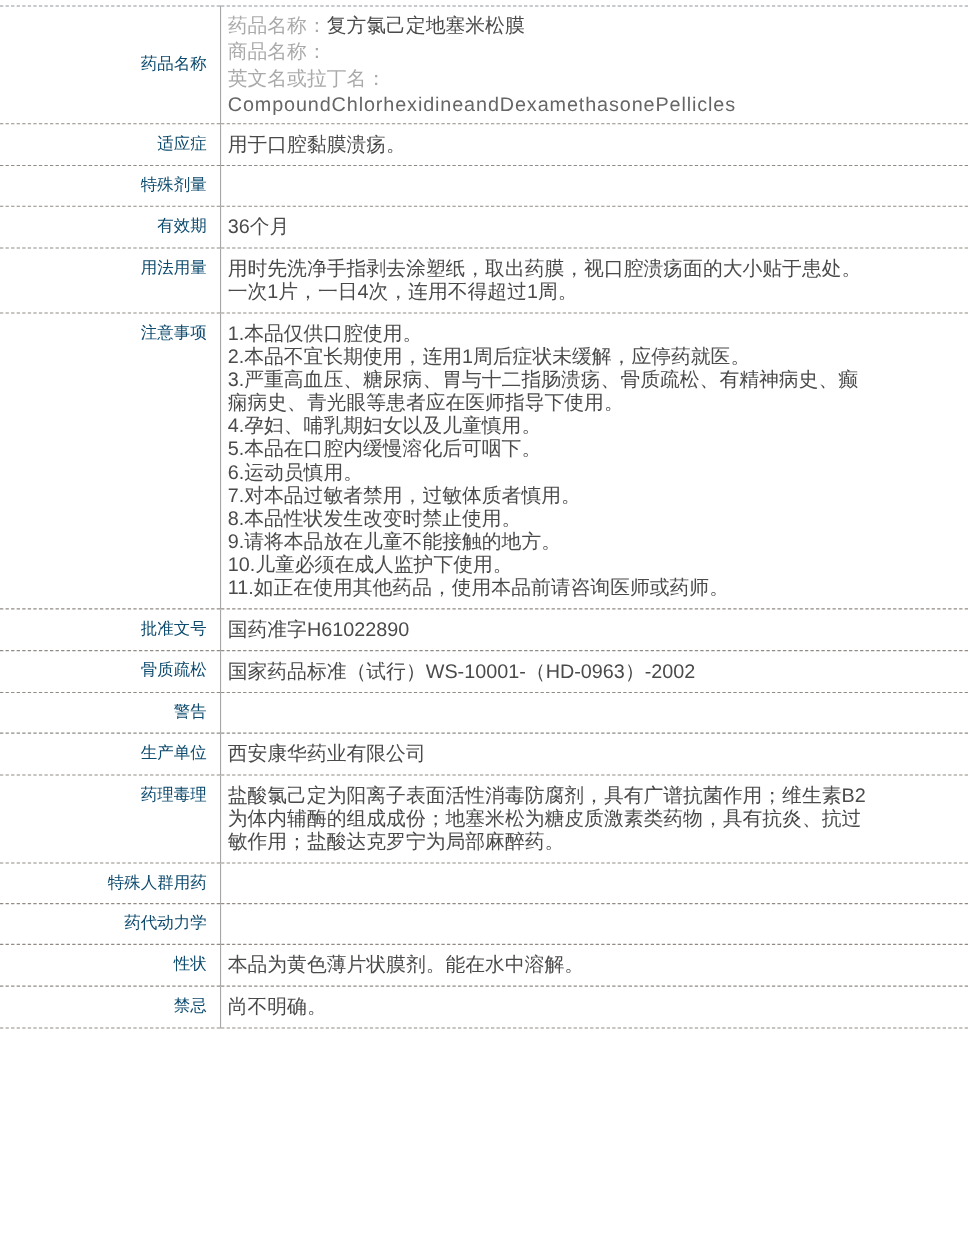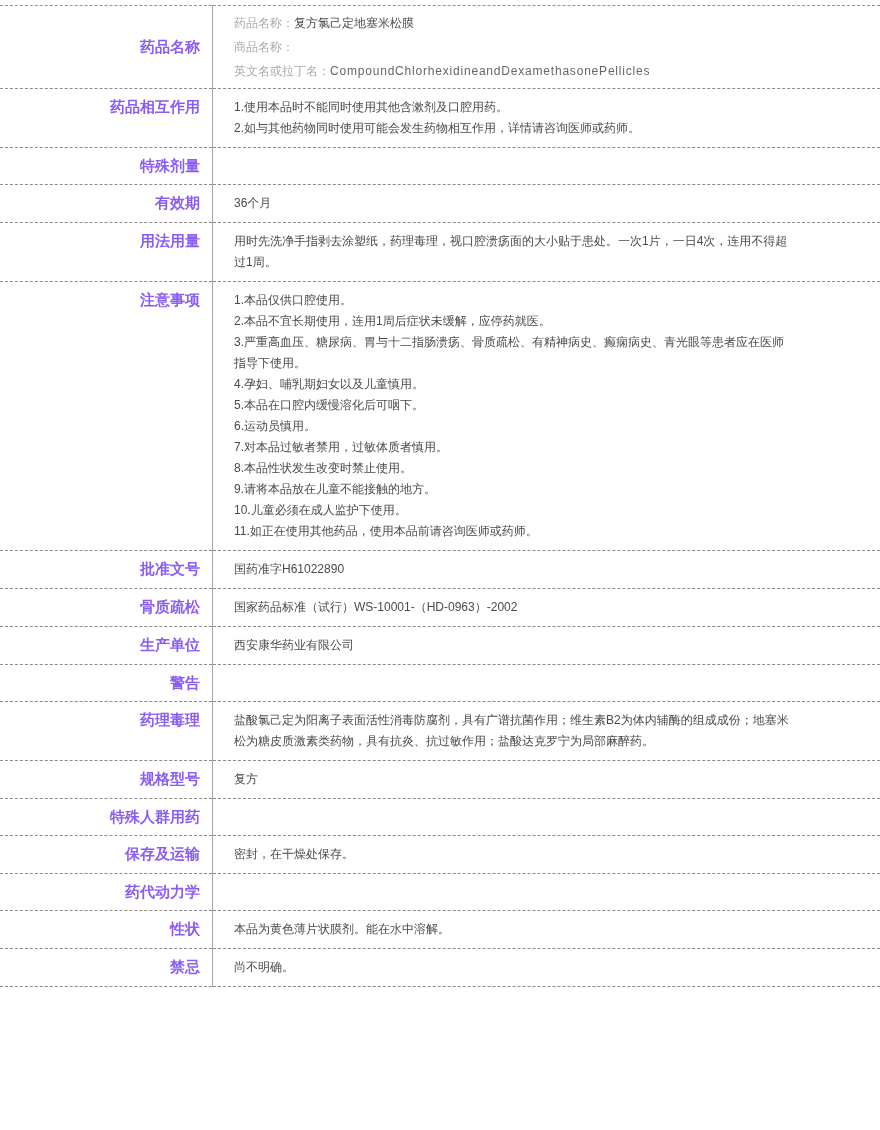--- a/index.html
+++ b/index.html
@@ -23,31 +23,31 @@
     border-bottom: 1px dashed #908b86;
   }
   table.drug-table tr {
     border-bottom: 1px dashed #908b86;
   }
   th.label-cell {
     width: 188px;
     border-right: 1px solid #a6a6a6;
     text-align: right;
     vertical-align: top;
-    padding: 8px 12px 8px 12px;
+    padding: 8px 12px 8px 0;
     font-size: 15px;
     line-height: 20px;
-    font-weight: bold;
-    color: #8b5cf6;
+    font-weight: normal;
+    color: #0c4a6e;
     white-space: nowrap;
   }
   td.value-cell {
     vertical-align: top;
-    padding: 8px 88px 8px 21px;
-    font-size: 12px;
+    padding: 8px 88px 8px 6px;
+    font-size: 18px;
     line-height: 21px;
     color: #4a4a4a;
   }
   tr:first-child th.label-cell { vertical-align: middle; }
   tr:first-child td.value-cell { line-height: 24px; padding-top: 5px; padding-bottom: 5px; }
   .line { min-height: 1em; }
   .prefix { color: #aaaaaa; }
   .val { color: #4a4a4a; }
   .latin {
     color: #666666;
@@ -62,40 +62,39 @@
     <tbody>
         <tr class="row">
     <th class="label-cell">药品名称</th>
     <td class="value-cell">
             <div class="line"><span class="prefix">药品名称：</span><span class="val">复方氯己定地塞米松膜</span></div>
             <div class="line"><span class="prefix">商品名称：</span></div>
             <div class="line"><span class="prefix">英文名或拉丁名：</span><span class="val latin">CompoundChlorhexidineandDexamethasonePellicles</span></div>
           </td>
   </tr>
         <tr class="row">
-    <th class="label-cell">药品相互作用</th>
+    <th class="label-cell">适应症</th>
     <td class="value-cell">
-            <div class="line"><span class="val">1.使用本品时不能同时使用其他含漱剂及口腔用药。</span></div>
-            <div class="line"><span class="val">2.如与其他药物同时使用可能会发生药物相互作用，详情请咨询医师或药师。</span></div>
+            <div class="line"><span class="val">用于口腔黏膜溃疡。</span></div>
           </td>
   </tr>
         <tr class="row">
     <th class="label-cell">特殊剂量</th>
     <td class="value-cell"></td>
   </tr>
         <tr class="row">
     <th class="label-cell">有效期</th>
     <td class="value-cell">
             <div class="line"><span class="val">36个月</span></div>
           </td>
   </tr>
         <tr class="row">
     <th class="label-cell">用法用量</th>
     <td class="value-cell">
-            <div class="line"><span class="val">用时先洗净手指剥去涂塑纸，药理毒理，视口腔溃疡面的大小贴于患处。一次1片，一日4次，连用不得超过1周。</span></div>
+            <div class="line"><span class="val">用时先洗净手指剥去涂塑纸，取出药膜，视口腔溃疡面的大小贴于患处。一次1片，一日4次，连用不得超过1周。</span></div>
           </td>
   </tr>
         <tr class="row">
     <th class="label-cell">注意事项</th>
     <td class="value-cell">
             <div class="line"><span class="val">1.本品仅供口腔使用。</span></div>
             <div class="line"><span class="val">2.本品不宜长期使用，连用1周后症状未缓解，应停药就医。</span></div>
             <div class="line"><span class="val">3.严重高血压、糖尿病、胃与十二指肠溃疡、骨质疏松、有精神病史、癫痫病史、青光眼等患者应在医师指导下使用。</span></div>
             <div class="line"><span class="val">4.孕妇、哺乳期妇女以及儿童慎用。</span></div>
             <div class="line"><span class="val">5.本品在口腔内缓慢溶化后可咽下。</span></div>
@@ -113,50 +112,38 @@
             <div class="line"><span class="val">国药准字H61022890</span></div>
           </td>
   </tr>
         <tr class="row">
     <th class="label-cell">骨质疏松</th>
     <td class="value-cell">
             <div class="line"><span class="val">国家药品标准（试行）WS-10001-（HD-0963）-2002</span></div>
           </td>
   </tr>
         <tr class="row">
+    <th class="label-cell">警告</th>
+    <td class="value-cell"></td>
+  </tr>
+        <tr class="row">
     <th class="label-cell">生产单位</th>
     <td class="value-cell">
             <div class="line"><span class="val">西安康华药业有限公司</span></div>
           </td>
-  </tr>
-        <tr class="row">
-    <th class="label-cell">警告</th>
-    <td class="value-cell"></td>
   </tr>
         <tr class="row">
     <th class="label-cell">药理毒理</th>
     <td class="value-cell">
             <div class="line"><span class="val">盐酸氯己定为阳离子表面活性消毒防腐剂，具有广谱抗菌作用；维生素B2为体内辅酶的组成成份；地塞米松为糖皮质激素类药物，具有抗炎、抗过敏作用；盐酸达克罗宁为局部麻醉药。</span></div>
           </td>
   </tr>
         <tr class="row">
-    <th class="label-cell">规格型号</th>
-    <td class="value-cell">
-            <div class="line"><span class="val">复方</span></div>
-          </td>
-  </tr>
-        <tr class="row">
     <th class="label-cell">特殊人群用药</th>
     <td class="value-cell"></td>
-  </tr>
-        <tr class="row">
-    <th class="label-cell">保存及运输</th>
-    <td class="value-cell">
-            <div class="line"><span class="val">密封，在干燥处保存。</span></div>
-          </td>
   </tr>
         <tr class="row">
     <th class="label-cell">药代动力学</th>
     <td class="value-cell"></td>
   </tr>
         <tr class="row">
     <th class="label-cell">性状</th>
     <td class="value-cell">
             <div class="line"><span class="val">本品为黄色薄片状膜剂。能在水中溶解。</span></div>
           </td>

